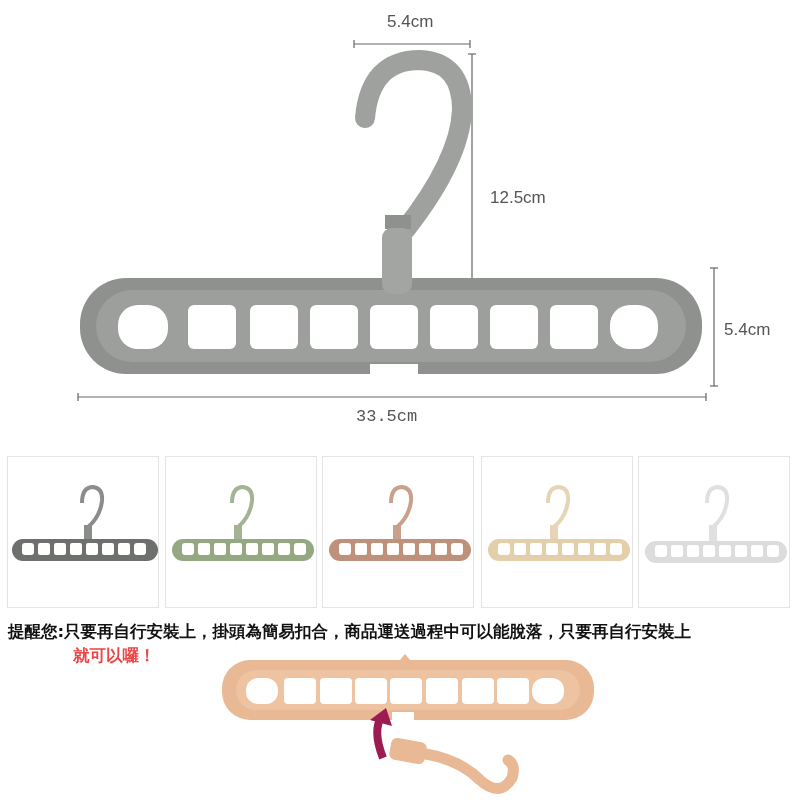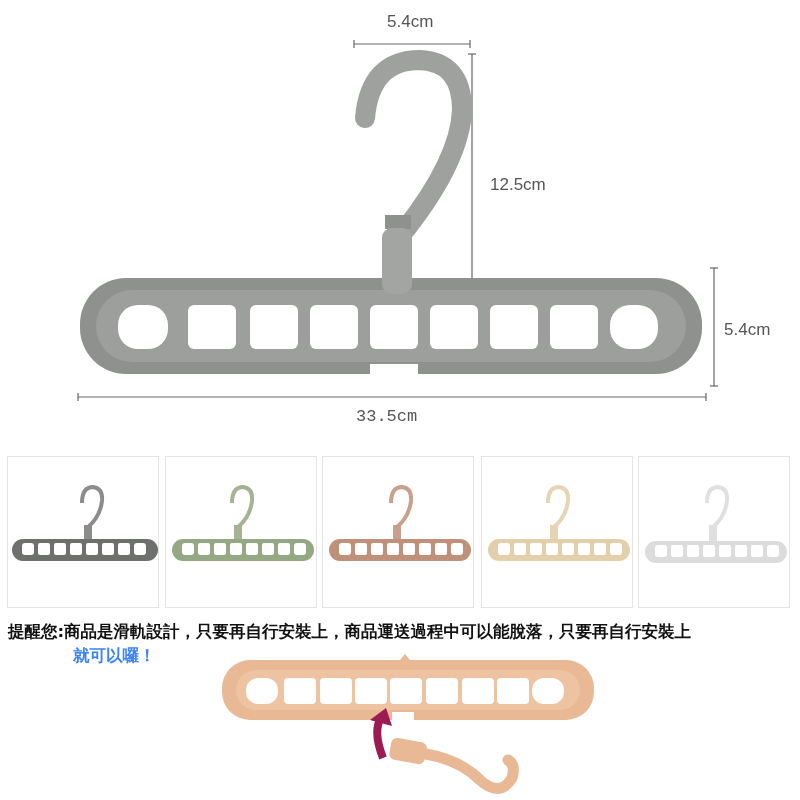--- a/index.html
+++ b/index.html
@@ -2,21 +2,21 @@
 <html><head>
 <meta charset="utf-8">
 <style>
   html, body { margin: 0; padding: 0; background: #ffffff; }
   body { width: 800px; height: 800px; position: relative; overflow: hidden; font-family: "Liberation Sans", "DejaVu Sans", sans-serif; }
   .abs { position: absolute; }
   .dim-label { position: absolute; font-size: 17px; color: #555555; font-family: "Liberation Sans", sans-serif; }
   .thumb { position: absolute; top: 456px; width: 152px; height: 152px; border: 1px solid #e4e4e4; background: #fff; box-sizing: border-box; }
   .thumb svg { position: absolute; left: 0; top: 0; }
   .notice { position: absolute; left: 8px; top: 621px; font-size: 16.5px; font-weight: bold; color: #111; line-height: 22px; font-family: "DejaVu Sans", sans-serif; white-space: nowrap; }
-  .notice-line2 { position: absolute; left: 73px; top: 645px; font-size: 16.5px; font-weight: bold; color: #3b82f6; font-family: "DejaVu Sans", sans-serif; }
+  .notice-line2 { position: absolute; left: 73px; top: 645px; font-size: 16.5px; font-weight: bold; color: #ef4444; font-family: "DejaVu Sans", sans-serif; }
 </style>
 </head>
 <body>
 
 <div class="abs" style="left:0;top:0;width:800px;height:440px;">
   <svg width="800" height="440">
 
     <g stroke="#666" stroke-width="1.2" fill="none">
       <line x1="354" y1="44" x2="470" y2="44"></line>
       <line x1="354" y1="40" x2="354" y2="48"></line>
@@ -45,21 +45,21 @@
       <rect x="370" y="305" width="48" height="44" rx="6"></rect>
       <rect x="430" y="305" width="48" height="44" rx="6"></rect>
       <rect x="490" y="305" width="48" height="44" rx="6"></rect>
       <rect x="550" y="305" width="48" height="44" rx="6"></rect>
       <rect x="610" y="305" width="48" height="44" rx="20"></rect>
     </g>
     <rect x="370" y="364" width="48" height="12" fill="#ffffff"></rect>
     <rect x="382" y="228" width="30" height="66" rx="10" fill="#a3a5a2"></rect>
   </svg>
   <div class="dim-label" style="left:387px;top:12px;">5.4cm</div>
-  <div class="dim-label" style="left:490px;top:175px;">12.5cm</div>
+  <div class="dim-label" style="left:490px;top:188px;">12.5cm</div>
   <div class="dim-label" style="left:724px;top:320px;">5.4cm</div>
   <div class="dim-label" style="left:356px;top:407px;font-family:Liberation Mono, monospace;">33.5cm</div>
 </div>
 
 <div>
   <div class="thumb" style="left:7px;">
     <svg width="152" height="152">
         <path d="M74 46 Q74 30 85 30 Q95 31 94 44 Q92 60 80 70" stroke="#8b8d8a" stroke-width="4" fill="none"></path>
         <rect x="76" y="68" width="8" height="18" fill="#8b8d8a"></rect>
         <rect x="4" y="82" width="146" height="22" rx="11" fill="#6e706d"></rect>
@@ -138,21 +138,21 @@
           <rect x="64" y="88" width="12" height="12" rx="2"></rect>
           <rect x="80" y="88" width="12" height="12" rx="2"></rect>
           <rect x="96" y="88" width="12" height="12" rx="2"></rect>
           <rect x="112" y="88" width="12" height="12" rx="2"></rect>
           <rect x="128" y="88" width="12" height="12" rx="3"></rect>
         </g>
       </svg>
   </div>
 </div>
 
-<div class="notice">提醒您:商品是滑軌設計，只要再自行安裝上，商品運送過程中可以能脫落，只要再自行安裝上</div>
+<div class="notice">提醒您:只要再自行安裝上，掛頭為簡易扣合，商品運送過程中可以能脫落，只要再自行安裝上</div>
 <div class="notice-line2">就可以囉！</div>
 
 <div class="abs" style="left:200px;top:650px;width:400px;height:150px;">
   <svg width="400" height="150">
     <path d="M200 10 L205 4 L210 10 Z" fill="#e9b894"></path>
     <rect x="22" y="10" width="372" height="60" rx="28" fill="#e9b894"></rect>
     <rect x="36" y="20" width="344" height="40" rx="20" fill="#edc3a2"></rect>
     <g fill="#ffffff">
       <rect x="46" y="28" width="32" height="26" rx="12"></rect>
       <rect x="84" y="28" width="32" height="26" rx="4"></rect>

